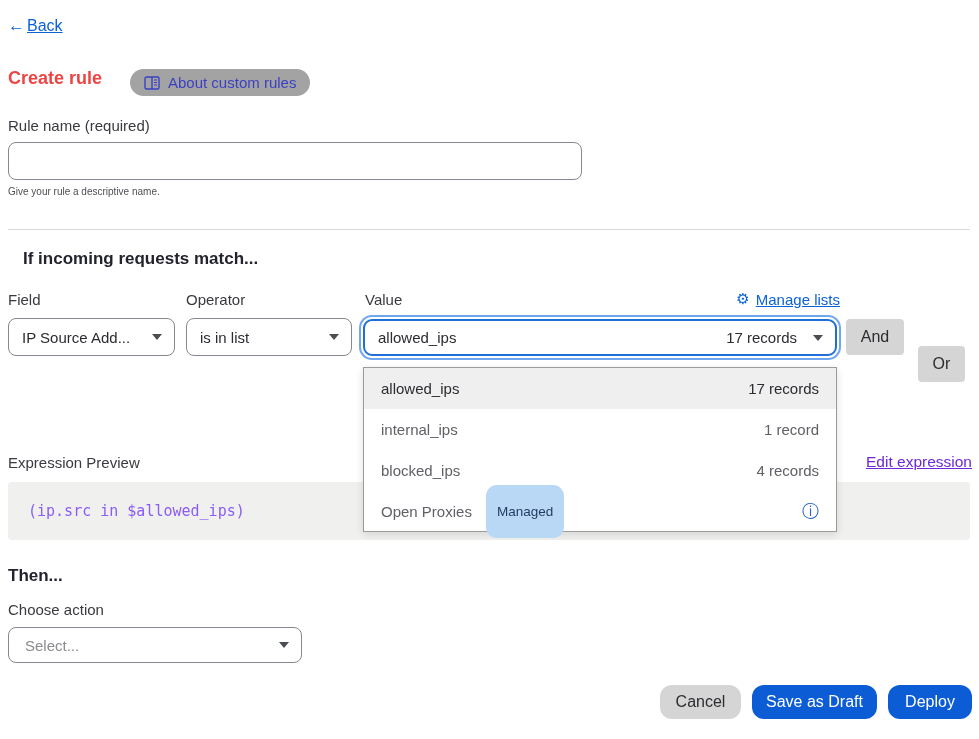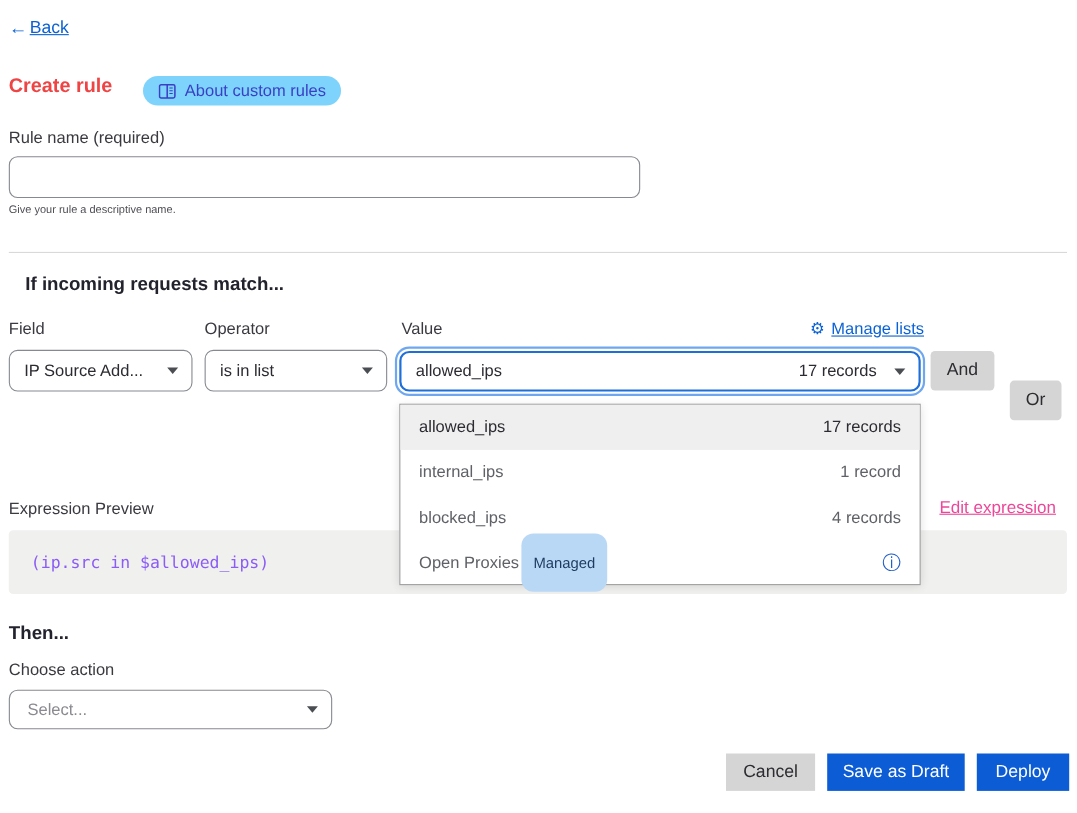--- a/index.html
+++ b/index.html
@@ -33,21 +33,21 @@
   .page-title {
     left: 8px; top: 68px;
     font-size: 18px;
     font-weight: 700;
     color: #ef4444;
   }
   .about-badge {
     left: 130px; top: 69px;
     height: 27px;
     display: inline-flex; align-items: center; gap: 8px;
-    background: #7dd3fc;
+    background: #a3a3a3;
     border-radius: 14px;
     padding: 0 14px;
     color: #3b3fc4;
     font-size: 15px;
     cursor: pointer;
   }
 
   
   .field-label { font-size: 15px; color: #39393f; }
   .rule-name-label { left: 8px; top: 117px; }
@@ -152,39 +152,39 @@
     padding: 0 17px;
     font-size: 15px;
     color: #5f6166;
     cursor: pointer;
   }
   .dd-item .dd-name { flex: 0 0 auto; }
   .dd-item .dd-spacer { flex: 1 1 auto; }
   .dd-item .dd-meta { flex: 0 0 auto; }
   .dd-item.highlighted { background: #efefef; color: #2b2b31; }
   .managed-badge {
-    margin-left: 2px;
+    margin-left: 14px;
     background: #b9d8f6;
     color: #1e3a5f;
     border-radius: 11px;
     padding: 19px 11px;
     font-size: 13.5px;
   }
   .info-icon {
     color: #2460c9;
     font-size: 17px;
     line-height: 1;
     cursor: pointer;
   }
 
   
   .expr-label { left: 8px; top: 454px; font-size: 15px; color: #3a3a40; }
   .edit-expression {
-    top: 453px; right: 19px;
-    font-size: 15.5px; color: #ec4899;
+    top: 453px; right: 7px;
+    font-size: 15.5px; color: #6d28d9;
     text-decoration: underline;
     cursor: pointer;
     margin-left: 10px;
   }
   .expr-box {
     left: 8px; top: 482px;
     width: 962px; height: 58px;
     background: #f0f0ef;
     border-radius: 4px;
   }
@@ -199,21 +199,21 @@
   .then-title { left: 8px; top: 566px; }
   .choose-action-label { left: 8px; top: 601px; }
   .action-select { left: 8px; top: 627px; width: 294px; height: 36px; }
   .action-select .sel-text { color: #8a8a90; padding-left: 16px; }
 
   
   .footer-btn {
     top: 685px;
     height: 34px;
     border: none;
-    border-radius: 0;
+    border-radius: 12px;
     font-size: 16px;
     font-family: "Liberation Sans", sans-serif;
     cursor: pointer;
   }
   .cancel-btn { left: 660px; width: 81px; background: #d5d5d5; color: #2c2c31; }
   .blue-btn { background: #0b5cd5; color: #ffffff; }
   .save-draft-btn { left: 752px; width: 125px; }
   .deploy-btn { left: 888px; width: 84px; }
 </style>
 </head>

